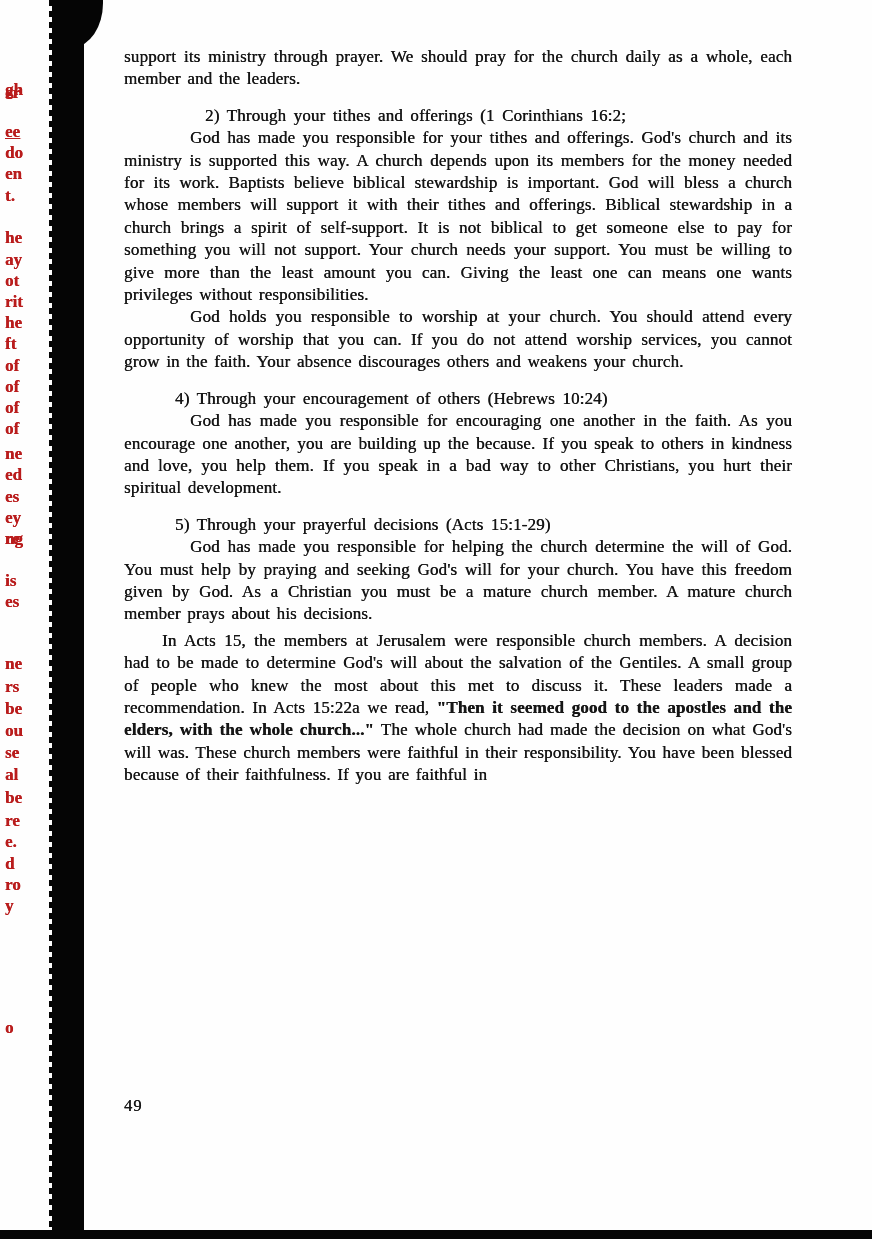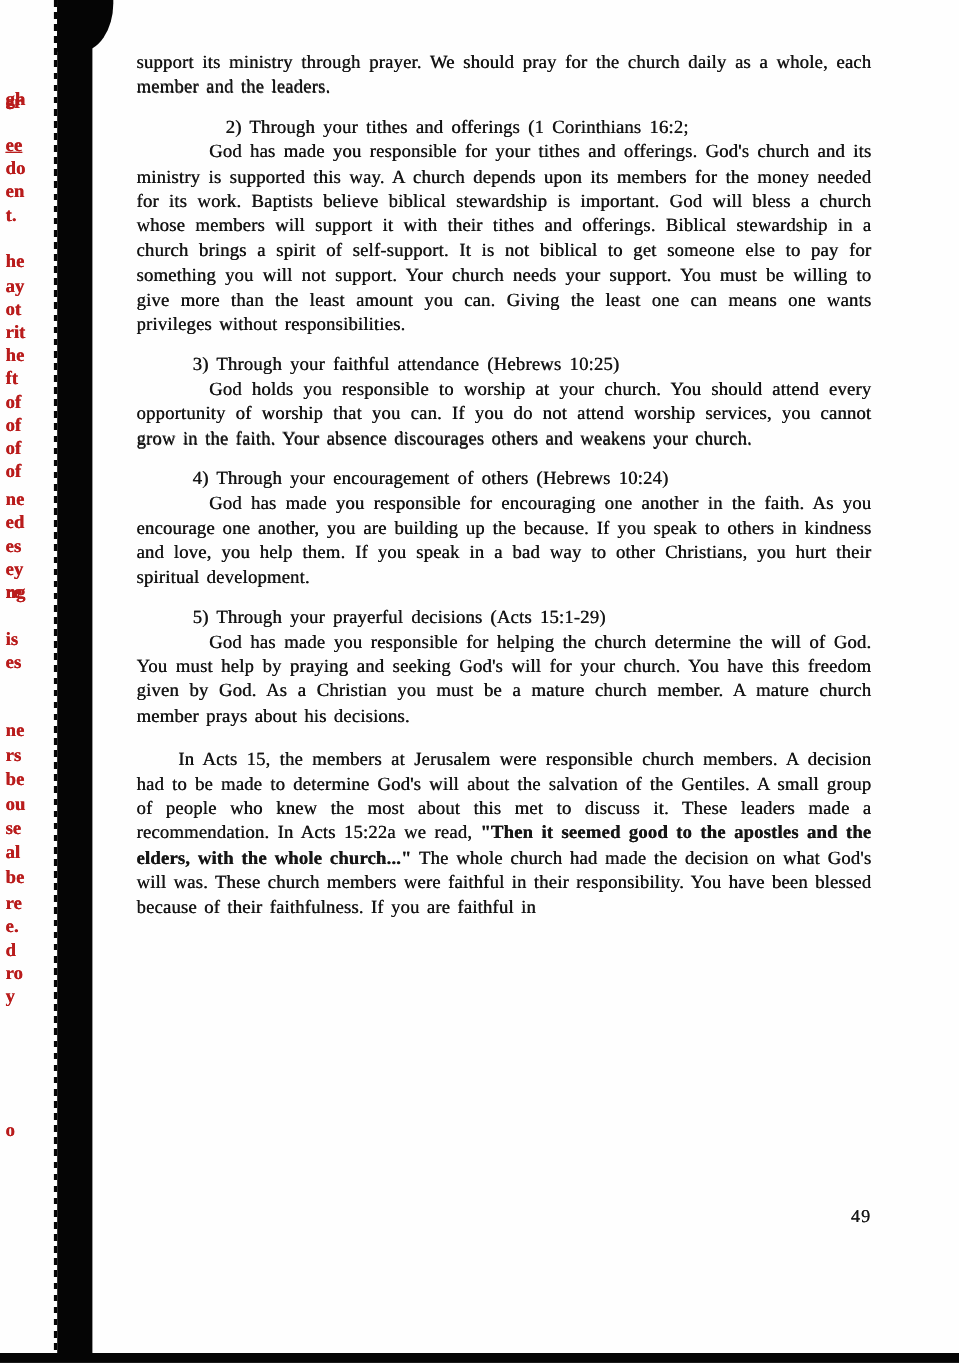--- a/index.html
+++ b/index.html
@@ -37,33 +37,33 @@
 
   
   .content {
     position:absolute; left:124px; top:46px; width:668px;
     font-size:17px; line-height:22.4px; text-align:justify;
     letter-spacing:0.15px; word-spacing:2.2px;
     text-shadow:0.35px 0.1px 0 currentColor;
   }
   .para { margin:0; }
   .para.indent { text-indent:66px; }
-  .para.indent-small { text-indent:38px; margin-top:17px; }
+  .para.indent-small { text-indent:38px; margin-top:4px; }
   .para.no-indent { text-indent:0; }
   .bold-seg { font-weight:bold; }
 
   .heading { margin-top:14px; text-align:left; word-spacing:3px; }
   .heading .hl { white-space:nowrap; }
   .heading.deep .hl-first { margin-left:81px; }
   .heading.deep .hl-cont  { margin-left:113px; }
   .heading.shallow .hl-first { margin-left:51px; }
 
   .page-num {
     position:absolute; top:1096px; left:124px; width:668px;
-    text-align:right; font-size:16.5px; letter-spacing:1px;
+    text-align:left; font-size:16.5px; letter-spacing:1px;
     text-shadow:0.3px 0 0 currentColor;
   }
 </style>
 </head>
 <body>
 
 <div class="scan-page">
   <div class="gutter-blob"></div>
   <div class="gutter-strip"></div>
   <div class="edge-col" id="edge-col">
@@ -104,23 +104,20 @@
       <span class="edge-frag" style="top: 875px;">ro</span>
       <span class="edge-frag" style="top: 896px;">y</span>
       <span class="edge-frag" style="top: 1018px;">o</span>
     </div>
   <div class="content" id="page-body">
       <p class="para no-indent">support its ministry through prayer. We should pray for the church daily as a whole, each member and the leaders.</p>
       <div class="heading deep">
         <div class="hl hl-first">2) Through your tithes and offerings (1 Corinthians 16:2;</div>
       </div>
       <p class="para indent">God has made you responsible for your tithes and offerings. God's church and its ministry is supported this way. A church depends upon its members for the money needed for its work. Baptists believe biblical stewardship is important. God will bless a church whose members will support it with their tithes and offerings. Biblical stewardship in a church brings a spirit of self-support. It is not biblical to get someone else to pay for something you will not support. Your church needs your support. You must be willing to give more than the least amount you can. Giving the least one can means one wants privileges without responsibilities.</p>
-      <div class="heading shallow">
-        <div class="hl hl-first">3) Through your faithful attendance (Hebrews 10:25)</div>
-      </div>
       <p class="para indent">God holds you responsible to worship at your church. You should attend every opportunity of worship that you can. If you do not attend worship services, you cannot grow in the faith. Your absence discourages others and weakens your church.</p>
       <div class="heading shallow">
         <div class="hl hl-first">4) Through your encouragement of others (Hebrews 10:24)</div>
       </div>
       <p class="para indent">God has made you responsible for encouraging one another in the faith. As you encourage one another, you are building up the because. If you speak to others in kindness and love, you help them. If you speak in a bad way to other Christians, you hurt their spiritual development.</p>
       <div class="heading shallow">
         <div class="hl hl-first">5) Through your prayerful decisions (Acts 15:1-29)</div>
       </div>
       <p class="para indent">God has made you responsible for helping the church determine the will of God. You must help by praying and seeking God's will for your church. You have this freedom given by God. As a Christian you must be a mature church member. A mature church member prays about his decisions.</p>
       <p class="para indent-small"><span>In Acts 15, the members at Jerusalem were responsible church members. A decision had to be made to determine God's will about the salvation of the Gentiles. A small group of people who knew the most about this met to discuss it. These leaders made a recommendation. In Acts 15:22a we read, </span><span class="bold-seg">"Then it seemed good to the apostles and the elders, with the whole church..."</span><span> The whole church had made the decision on what God's will was. These church members were faithful in their responsibility. You have been blessed because of their faithfulness. If you are faithful in</span></p>

